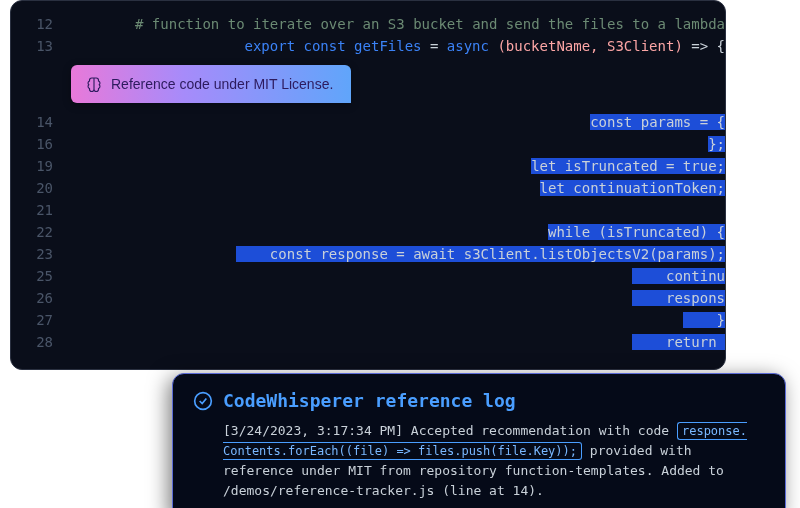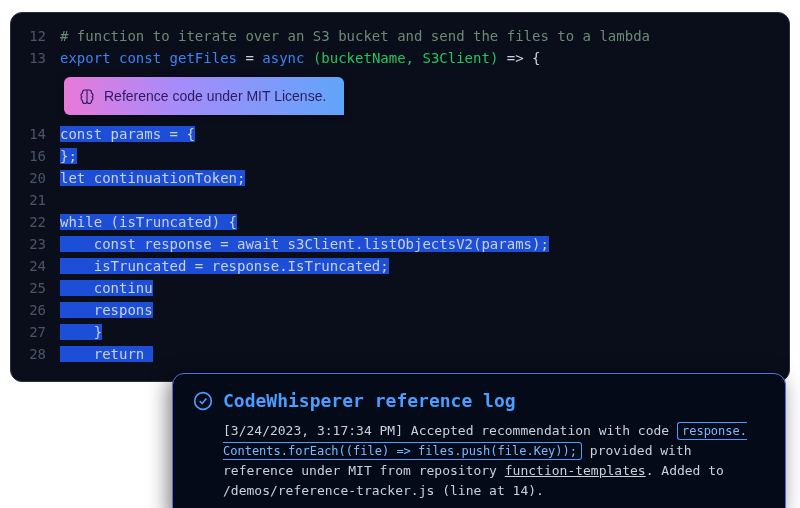--- a/index.html
+++ b/index.html
@@ -8,48 +8,49 @@
       height: 508px;
       background: #fff;
       font-family: 'SF Mono', Monaco, Consolas, monospace;
       position: relative;
       overflow: hidden;
     }
     .editor {
       background: #0a0e1a;
       border-radius: 12px;
       border: 1px solid #2a3040;
-      padding: 12px 0 16px 5px;
+      padding: 12px 0 16px 12px;
       position: relative;
-      width: 780px;
-      margin: 12px 10px;
+      width: 716px;
+      margin: 0 10px;
     }
     .code-line {
       display: flex;
       align-items: flex-start;
       min-height: 22px;
       line-height: 22px;
       font-size: 14px;
     }
     .line-num {
       width: 44px;
       text-align: right;
       color: #4a5568;
       padding-right: 14px;
       user-select: none;
       flex-shrink: 0;
     }
     .code-content {
       flex: 1;
       white-space: pre;
       color: #c9d1d9;
+      text-align: right;
     }
     .comment { color: #6b8a73; }
     .kw { color: #3b82f6; }
-    .param { color: #22c55e; }
+    .param { color: #fca5a5; }
     .op { color: #c9d1d9; }
     .highlighted {
       background: #1d4ed8;
       display: inline;
     }
     .banner {
       margin: 8px 0 8px 48px;
       display: inline-flex;
       align-items: center;
       gap: 8px;
@@ -107,21 +108,20 @@
       padding-left: 30px;
     }
     .log-code {
       border: 1px solid #4a9eff;
       padding: 1px 4px;
       border-radius: 3px;
       color: #7ab8ff;
       font-size: 12px;
     }
     .log-link {
-      text-decoration: underline;
     }
   </style>
 </head>
 <body>
 
 <div class="editor">
 
   <div class="code-line">
     <span class="line-num">12</span>
     <span class="code-content comment"># function to iterate over an S3 bucket and send the files to a lambda</span>
@@ -142,38 +142,38 @@
   <div id="code-body">
       <div class="code-line">
         <span class="line-num">14</span>
         <span class="code-content"><span class="highlighted">const params = {</span></span>
       </div>
       <div class="code-line">
         <span class="line-num">16</span>
         <span class="code-content"><span class="highlighted">};</span></span>
       </div>
       <div class="code-line">
+        <span class="line-num">19</span>
+        <span class="code-content"><span class="highlighted">let isTruncated = true;</span></span>
+      </div>
+      <div class="code-line">
         <span class="line-num">20</span>
         <span class="code-content"><span class="highlighted">let continuationToken;</span></span>
       </div>
       <div class="code-line">
         <span class="line-num">21</span>
         <span class="code-content"></span>
       </div>
       <div class="code-line">
         <span class="line-num">22</span>
         <span class="code-content"><span class="highlighted">while (isTruncated) {</span></span>
       </div>
       <div class="code-line">
         <span class="line-num">23</span>
         <span class="code-content"><span class="highlighted">    const response = await s3Client.listObjectsV2(params);</span></span>
-      </div>
-      <div class="code-line">
-        <span class="line-num">24</span>
-        <span class="code-content"><span class="highlighted">    isTruncated = response.IsTruncated;</span></span>
       </div>
       <div class="code-line">
         <span class="line-num">25</span>
         <span class="code-content"><span class="highlighted">    continu</span></span>
       </div>
       <div class="code-line">
         <span class="line-num">26</span>
         <span class="code-content"><span class="highlighted">    respons</span></span>
       </div>
       <div class="code-line">

